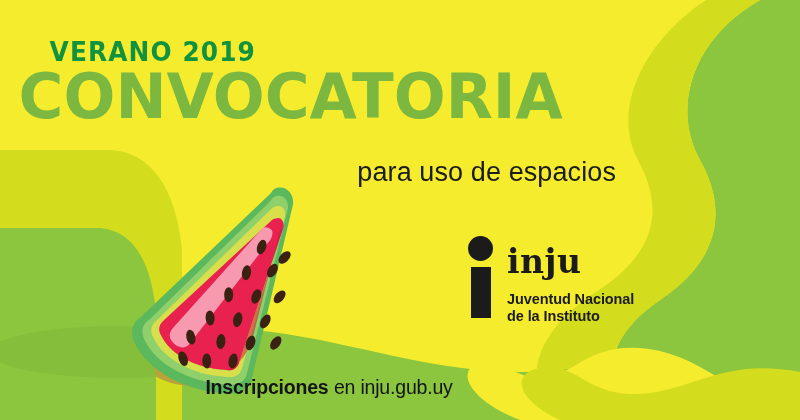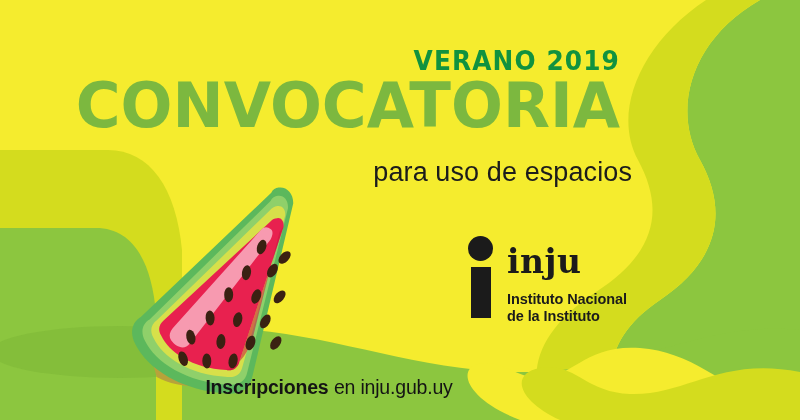--- a/index.html
+++ b/index.html
@@ -33,22 +33,20 @@
     width: 230px;
     height: 225px;
   }
 
   
   .headline-group {
     position: absolute;
     left: 0;
     top: 38px;
     width: 620px;
-    text-align: right;
-    margin-top: 9px;
   }
   .eyebrow {
     color: #11923f;
     font-family: "DejaVu Sans", sans-serif;
     font-weight: 700;
     font-size: 27px;
     letter-spacing: 1.2px;
     line-height: 1;
     margin: 0 0 2px 0;
     transform: scaleX(0.92);
@@ -62,21 +60,21 @@
     font-size: 63px;
     letter-spacing: 0px;
     line-height: 0.96;
     margin: 0;
     transform: scaleX(0.97);
     transform-origin: right center;
     white-space: nowrap;
   }
   .subline {
     position: absolute;
-    left: 16px;
+    left: 0;
     top: 158px;
     width: 616px;
     text-align: right;
     color: #1c1c1c;
     font-family: "Liberation Sans", sans-serif;
     font-weight: 400;
     font-size: 27px;
     letter-spacing: 0.1px;
     line-height: 1.1;
     white-space: nowrap;
@@ -283,21 +281,21 @@
 
   <div class="subline">para uso de espacios</div>
 
   <div class="logo">
     <div class="logo-mark">
       <div class="logo-dot"></div>
       <div class="logo-stem"></div>
     </div>
     <div class="logo-word">inju</div>
     <div class="logo-sub">
-      <div>Instituto Nacional</div>
+      <div>Juventud Nacional</div>
       <div>de la Instituto</div>
     </div>
   </div>
 
   <div class="footer">
     <span class="strong">Inscripciones</span><span>&nbsp;</span><span class="light">en inju.gub.uy</span>
   </div>
 
 </div>
 

